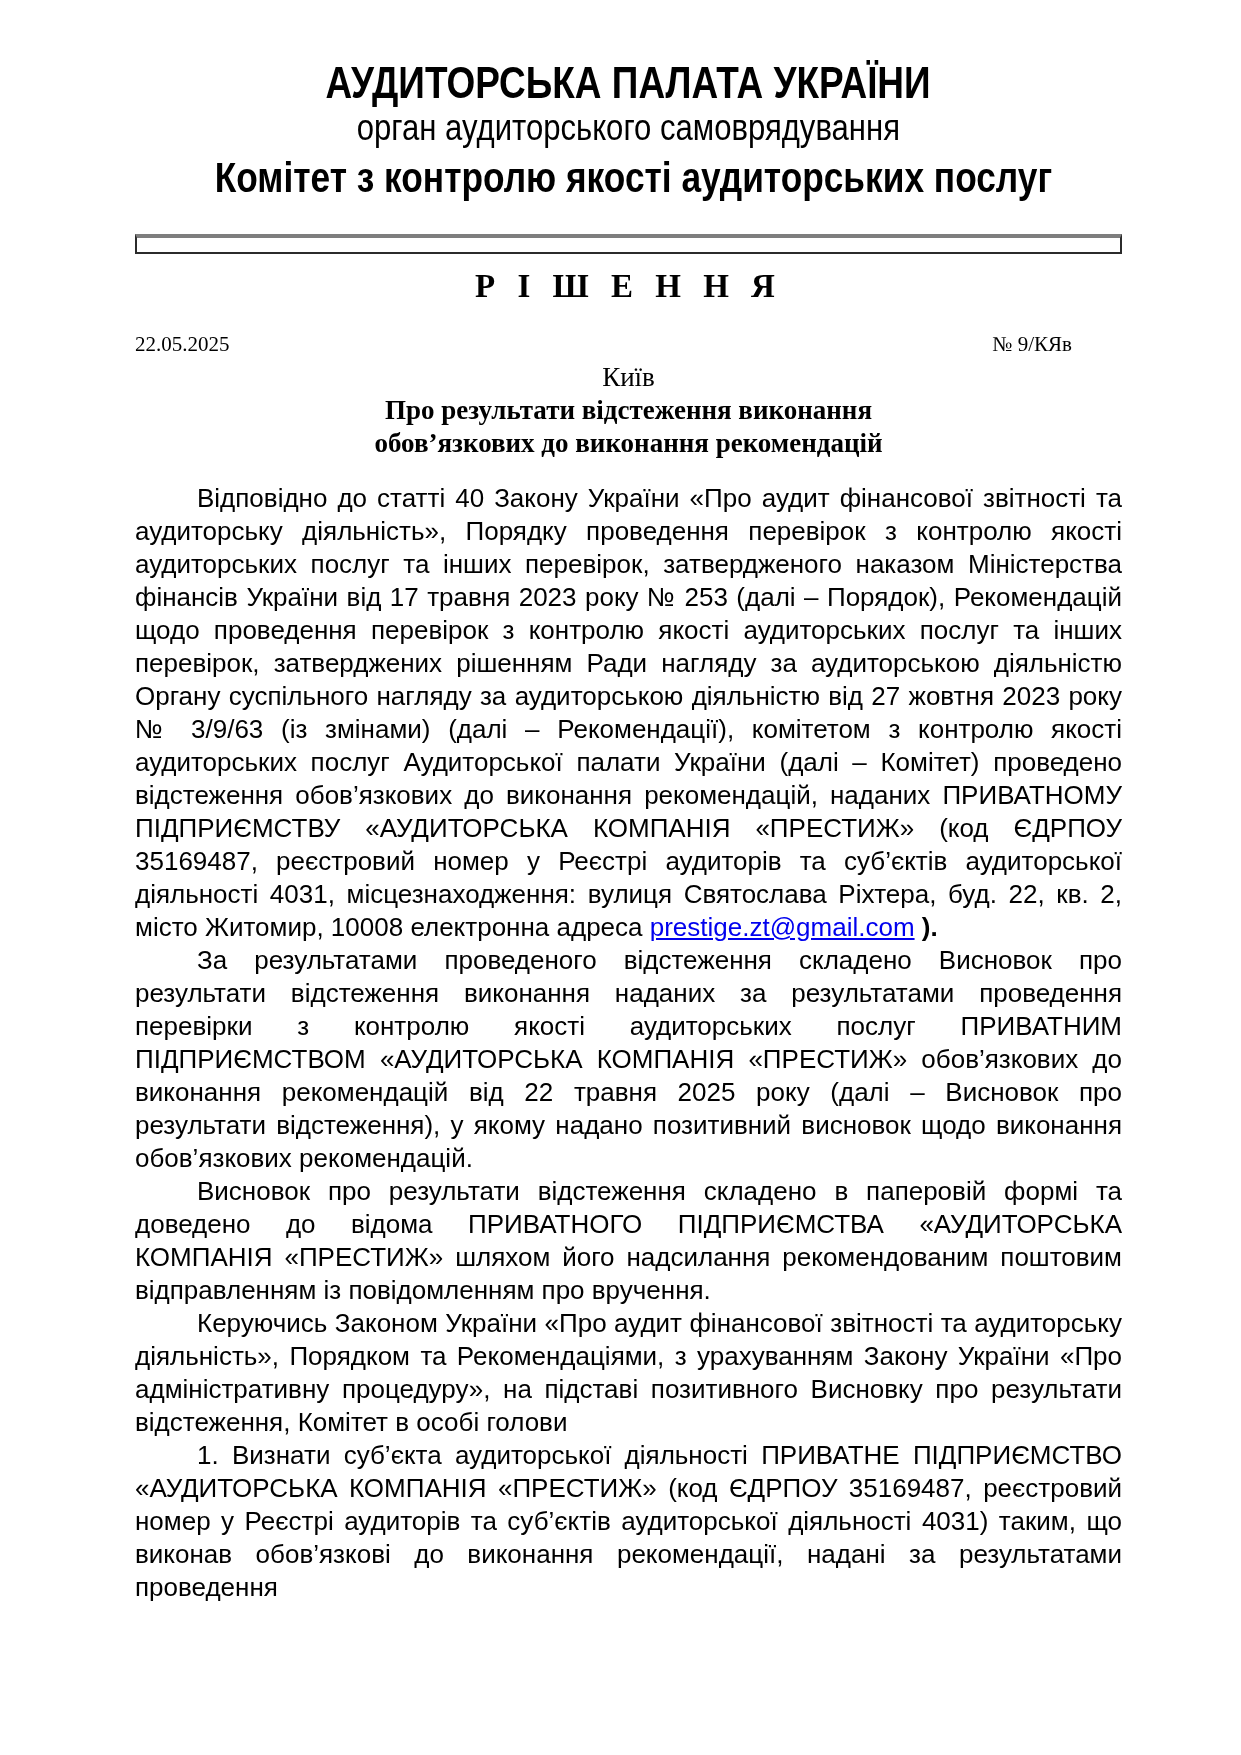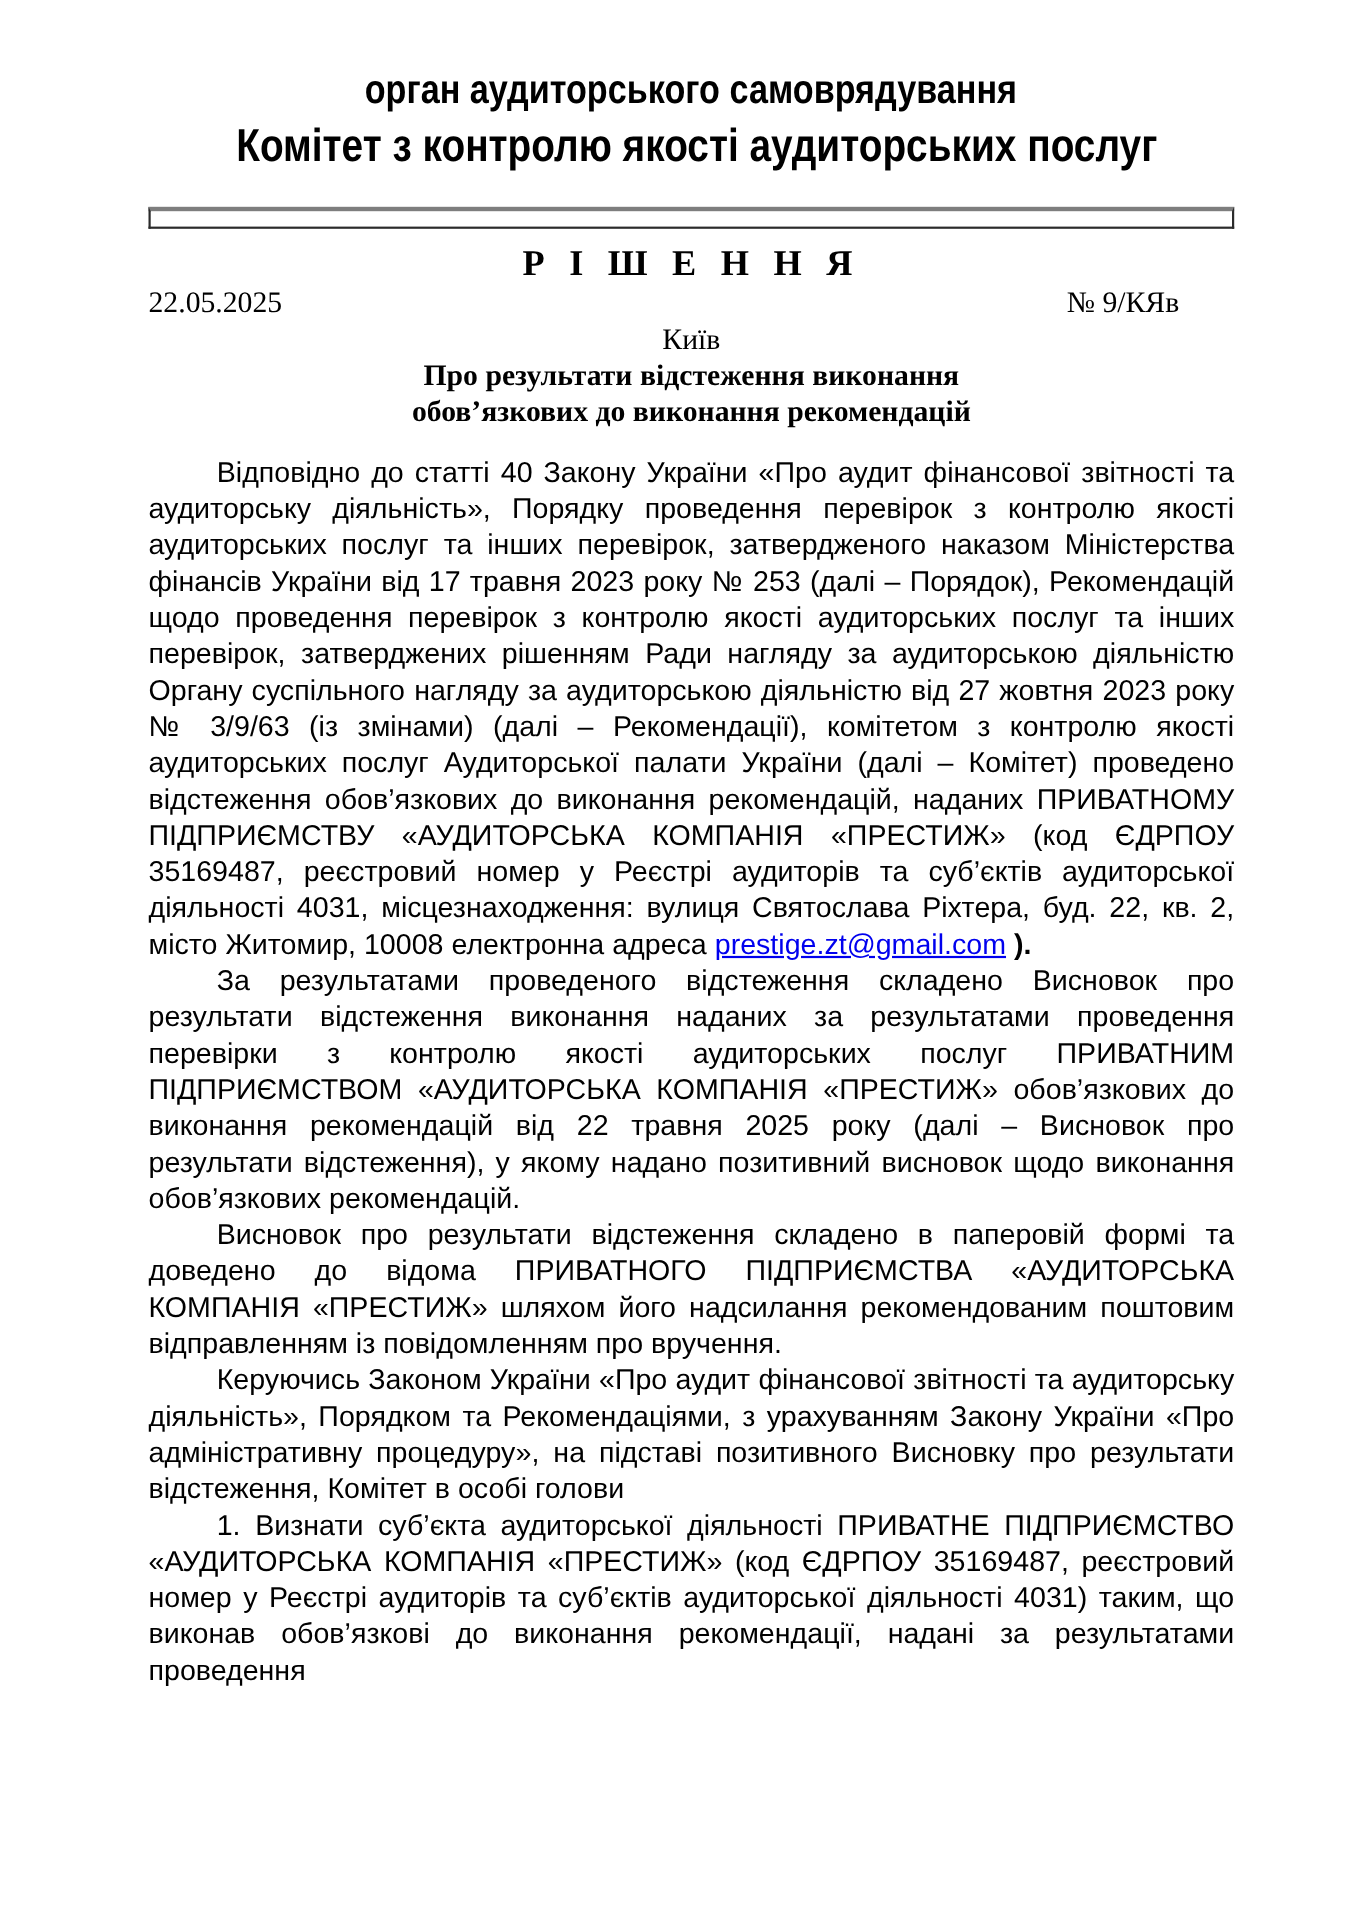--- a/index.html
+++ b/index.html
@@ -10,21 +10,21 @@
     box-sizing: border-box;
     padding: 60px 119px 0 135px;
     background: #ffffff;
     color: #000000;
     overflow: hidden;
   }
   
   .hdr { text-align: center; font-family: "Liberation Sans", sans-serif; }
   .hdr .squeeze { display: inline-block; transform: scaleX(0.84); transform-origin: 50% 50%; white-space: nowrap; }
   .org-name   { font-size: 44px; font-weight: bold; line-height: 46px; }
-  .org-sub    { font-size: 37px; font-weight: bold; line-height: 44px; }
+  .org-sub    { font-size: 37px; font-weight: normal; line-height: 44px; }
   .committee  { font-size: 42px; font-weight: bold; line-height: 48px; margin-top: 4px; }
 
   
   .rule-box {
     margin-top: 32px;
     height: 14px;
     border-top: 4px solid #7e7e7e;
     border-left: 2px solid #2b2b2b;
     border-right: 2px solid #2b2b2b;
     border-bottom: 2px solid #2b2b2b;
@@ -35,25 +35,26 @@
     margin-top: 13px;
     text-align: center;
     font-family: "Liberation Serif", serif;
     font-size: 33px;
     font-weight: bold;
     letter-spacing: 7px;
     line-height: 38px;
   }
 
   .meta-row {
+    margin-top: 23px;
     display: flex;
     justify-content: space-between;
     align-items: flex-end;
     font-family: "Liberation Serif", serif;
-    font-size: 27px;
+    font-size: 21px;
     line-height: 33px;
   }
   .meta-row .number { padding-right: 50px; }
 
   .city {
     text-align: center;
     font-family: "Liberation Serif", serif;
     font-size: 27px;
     line-height: 33px;
   }
@@ -88,20 +89,23 @@
     cursor: pointer;
   }
   .bold-close { font-weight: bold; }
 </style>
 </head>
 <body>
 
 <div class="page">
 
   <div class="hdr">
+    <div class="org-name">
+      <span class="squeeze">АУДИТОРСЬКА ПАЛАТА УКРАЇНИ</span>
+    </div>
     <div class="org-sub">
       <span class="squeeze">орган аудиторського самоврядування</span>
     </div>
     <div class="committee">
       <span class="squeeze">Комітет з контролю якості аудиторських послуг</span>
     </div>
   </div>
 
   <div class="rule-box"></div>
 

